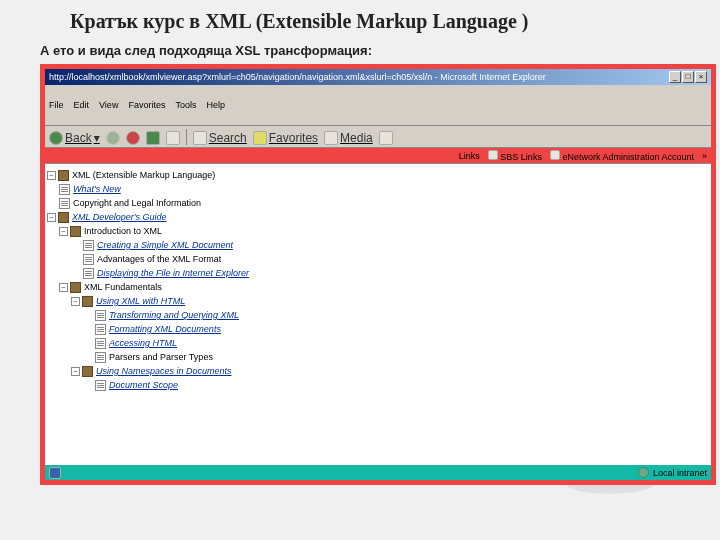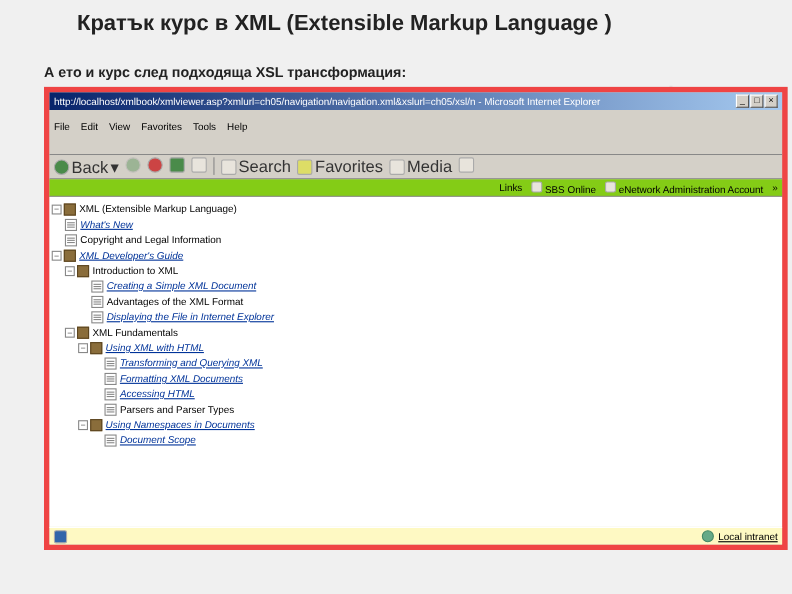--- a/index.html
+++ b/index.html
@@ -22,22 +22,23 @@
   }
   .slide {
     position: relative;
     z-index: 1;
     padding: 10px 40px;
   }
   .title {
     font-size: 20px;
     font-weight: bold;
     color: #222;
-    margin-bottom: 25px;
+    margin-bottom: 10px;
     margin-left: 30px;
+    font-family: Liberation Serif, serif;
   }
   .subtitle {
     font-size: 13px;
     font-weight: bold;
     color: #222;
     margin-bottom: 6px;
   }
   .browser {
     width: 676px;
     background: #d4d0c8;
@@ -69,42 +70,43 @@
     color: #000;
   }
   .menubar {
     background: #d4d0c8;
     padding: 20px 4px;
     border-bottom: 1px solid #888;
     display: flex;
     gap: 10px;
     font-size: 9px;
     height: 16px;
-    align-items: flex-end;
+    align-items: center;
   }
   .toolbar {
     background: #d4d0c8;
     border-bottom: 1px solid #888;
     display: flex;
-    align-items: flex-start;
+    align-items: flex-end;
     gap: 6px;
     padding: 2px 4px;
     height: 22px;
-    font-size: 15px;
+    font-size: 12px;
+    text-decoration: underline;
   }
   .tbtn { display: flex; align-items: center; gap: 2px; color: #333; }
   .tico {
     width: 14px; height: 14px;
     display: inline-block;
     background: #e8e4dc;
     border: 1px solid #aaa;
     border-radius: 2px;
   }
   .linksbar {
-    background: #84cc16;
+    background: #ef4444;
     border-bottom: 1px solid #888;
     display: flex;
     align-items: center;
     padding: 2px 4px;
     gap: 8px;
     height: 16px;
     font-size: 9px;
     justify-content: flex-end;
   }
   .content {
@@ -150,29 +152,28 @@
   }
   .book-ico {
     width: 11px; height: 11px;
     background: #8a6d3b;
     margin-right: 3px;
     flex-shrink: 0;
     border: 1px solid #5c4520;
   }
   .lnk { color: #003399; text-decoration: underline; cursor: pointer; font-style: italic; }
   .statusbar {
-    background: #fef9c3;
+    background: #14b8a6;
     border-top: 1px solid #fff;
     height: 16px;
     display: flex;
     align-items: center;
     justify-content: space-between;
     padding: 0 4px;
     font-size: 9px;
-    text-decoration: underline;
   }
   .status-right { display: flex; align-items: center; gap: 4px; }
   .zone-ico {
     width: 11px; height: 11px;
     background: #6a8;
     border-radius: 50%;
     border: 1px solid #486;
   }
 </style>
 </head>
@@ -183,21 +184,21 @@
   <path d="M 60 60 Q 100 20 140 60" fill="none" stroke="#888" stroke-width="3"></path>
   <circle cx="60" cy="150" r="35" fill="none" stroke="#888" stroke-width="2"></circle>
   <line x1="60" y1="60" x2="60" y2="115" stroke="#888" stroke-width="2"></line>
   <circle cx="140" cy="400" r="35" fill="none" stroke="#888" stroke-width="2"></circle>
   <line x1="140" y1="60" x2="140" y2="365" stroke="#888" stroke-width="2"></line>
   <ellipse cx="100" cy="470" rx="50" ry="12" fill="#888"></ellipse>
 </svg>
 
 <div class="slide">
   <div class="title">Кратък курс в XML (Extensible Markup Language )</div>
-  <div class="subtitle">А ето и курс след подходяща XSL трансформация:</div>
+  <div class="subtitle">А ето и вида след подходяща XSL трансформация:</div>
 
   <div class="browser">
     <div class="titlebar">
       <span class="titlebar-text">http://localhost/xmlbook/xmlviewer.asp?xmlurl=ch05/navigation/navigation.xml&amp;xslurl=ch05/xsl/n - Microsoft Internet Explorer</span>
       <div class="winbtns">
         <div class="winbtn">_</div>
         <div class="winbtn">□</div>
         <div class="winbtn">×</div>
       </div>
     </div>
@@ -232,21 +233,21 @@
       </div>
       <div class="tbtn">
         <span class="tico"></span>
         <span>Media</span>
       </div>
       <span class="tico"></span>
     </div>
 
     <div class="linksbar">
       <span>Links</span>
-      <span><span class="tico" style="width:10px;height:10px"></span> <span>SBS Online</span></span>
+      <span><span class="tico" style="width:10px;height:10px"></span> <span>SBS Links</span></span>
       <span><span class="tico" style="width:10px;height:10px"></span> <span>eNetwork Administration Account</span></span>
       <span>»</span>
     </div>
 
     <div class="content">
       <div class="tree-row">
         <span class="exp">−</span>
         <span class="book-ico"></span>
         <span>XML (Extensible Markup Language)</span>
       </div>

